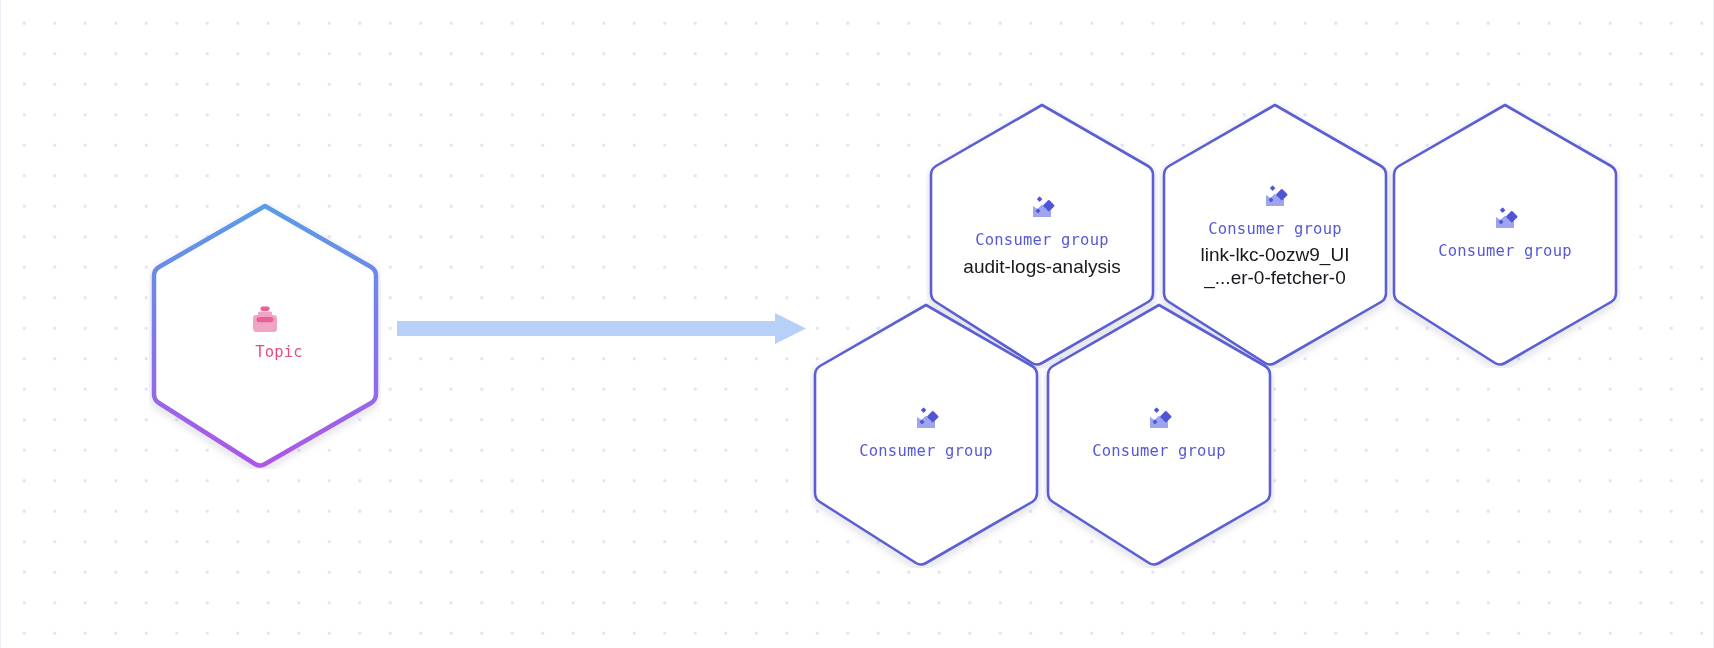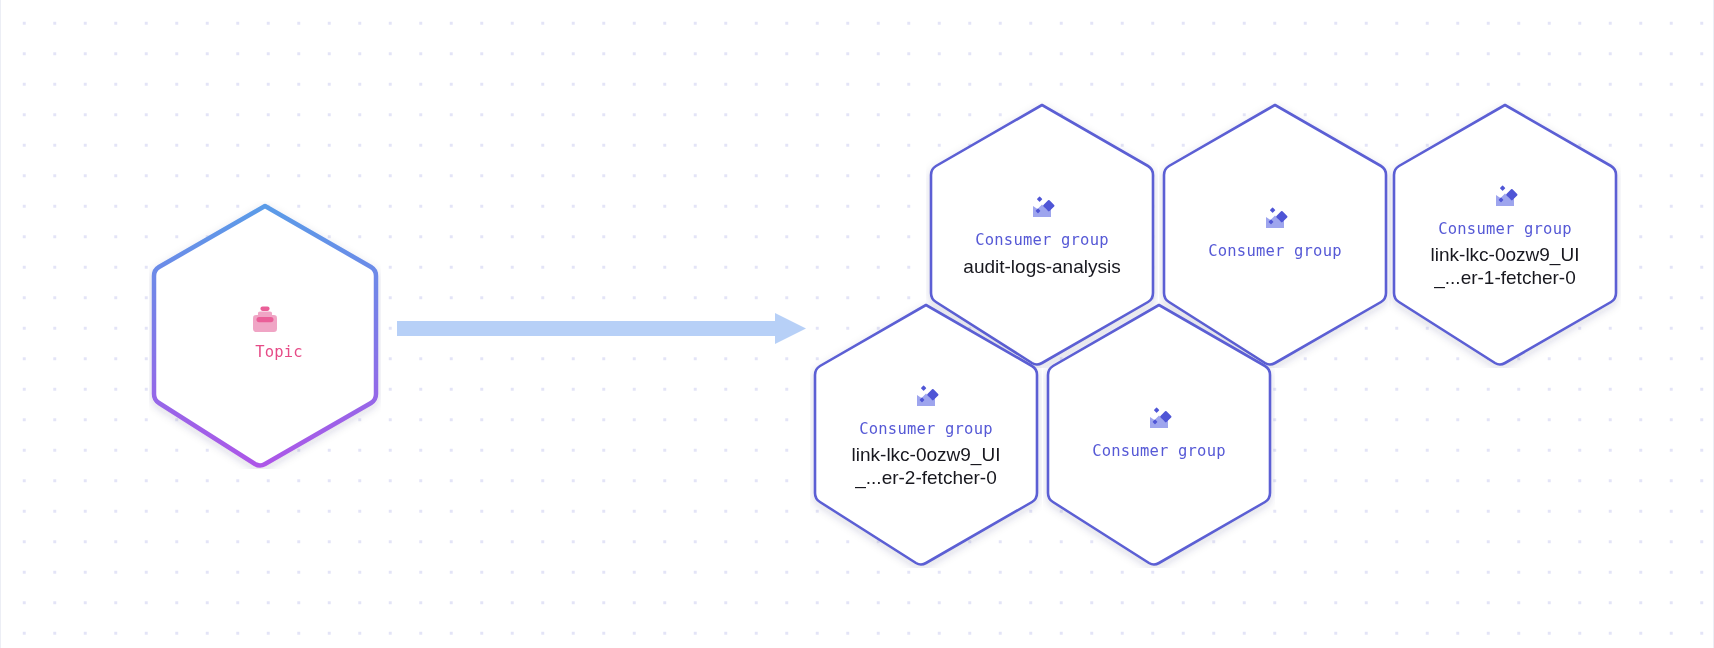--- a/index.html
+++ b/index.html
@@ -180,20 +180,21 @@
       <span class="node-icon">
         <svg viewBox="0 0 34 34">
           <path d="M8 16 L8 27 L26 27 L26 16 L21.5 19.5 L17 14.5 L12.5 19 Z" fill="#9ea5ee"></path>
           <rect x="8" y="24" width="18" height="3" fill="#9ea5ee"></rect>
           <rect x="19.5" y="11.4" width="8.6" height="8.6" rx="1" transform="rotate(45 23.8 15.7)" fill="#4f55d6"></rect>
           <rect x="12.6" y="7.2" width="4.0" height="4.0" rx="0.6" transform="rotate(45 14.6 9.2)" fill="#4f55d6"></rect>
           <rect x="11.2" y="19.1" width="3.6" height="3.6" rx="0.6" transform="rotate(45 13 20.9)" fill="#4f55d6"></rect>
         </svg>
       </span>
       <div class="node-kind">Consumer group</div>
+      <div class="node-title">link-lkc-0ozw9_UI_...er-0-fetcher-0</div>
     </div>
   </div>
 
   <div class="node consumer" style="left:1388px; top:100px;">
     <div class="hex-shell">
       <svg viewBox="0 0 232 268" preserveAspectRatio="none">
         <defs>
           <filter id="cgShadow2" x="-25%" y="-25%" width="150%" height="150%">
             <feDropShadow dx="0" dy="3" stdDeviation="4" flood-color="#2a2a55" flood-opacity="0.16"></feDropShadow>
           </filter>
@@ -205,21 +206,20 @@
       <span class="node-icon">
         <svg viewBox="0 0 34 34">
           <path d="M8 16 L8 27 L26 27 L26 16 L21.5 19.5 L17 14.5 L12.5 19 Z" fill="#9ea5ee"></path>
           <rect x="8" y="24" width="18" height="3" fill="#9ea5ee"></rect>
           <rect x="19.5" y="11.4" width="8.6" height="8.6" rx="1" transform="rotate(45 23.8 15.7)" fill="#4f55d6"></rect>
           <rect x="12.6" y="7.2" width="4.0" height="4.0" rx="0.6" transform="rotate(45 14.6 9.2)" fill="#4f55d6"></rect>
           <rect x="11.2" y="19.1" width="3.6" height="3.6" rx="0.6" transform="rotate(45 13 20.9)" fill="#4f55d6"></rect>
         </svg>
       </span>
       <div class="node-kind">Consumer group</div>
-      <div class="node-title">link-lkc-0ozw9_UI_...er-1-fetcher-0</div>
     </div>
   </div>
 
   <div class="node consumer" style="left:809px; top:300px;">
     <div class="hex-shell">
       <svg viewBox="0 0 232 268" preserveAspectRatio="none">
         <defs>
           <filter id="cgShadow3" x="-25%" y="-25%" width="150%" height="150%">
             <feDropShadow dx="0" dy="3" stdDeviation="4" flood-color="#2a2a55" flood-opacity="0.16"></feDropShadow>
           </filter>
@@ -231,21 +231,20 @@
       <span class="node-icon">
         <svg viewBox="0 0 34 34">
           <path d="M8 16 L8 27 L26 27 L26 16 L21.5 19.5 L17 14.5 L12.5 19 Z" fill="#9ea5ee"></path>
           <rect x="8" y="24" width="18" height="3" fill="#9ea5ee"></rect>
           <rect x="19.5" y="11.4" width="8.6" height="8.6" rx="1" transform="rotate(45 23.8 15.7)" fill="#4f55d6"></rect>
           <rect x="12.6" y="7.2" width="4.0" height="4.0" rx="0.6" transform="rotate(45 14.6 9.2)" fill="#4f55d6"></rect>
           <rect x="11.2" y="19.1" width="3.6" height="3.6" rx="0.6" transform="rotate(45 13 20.9)" fill="#4f55d6"></rect>
         </svg>
       </span>
       <div class="node-kind">Consumer group</div>
-      <div class="node-title">link-lkc-0ozw9_UI_...er-2-fetcher-0</div>
     </div>
   </div>
 
   <div class="node consumer" style="left:1042px; top:300px;">
     <div class="hex-shell">
       <svg viewBox="0 0 232 268" preserveAspectRatio="none">
         <defs>
           <filter id="cgShadow4" x="-25%" y="-25%" width="150%" height="150%">
             <feDropShadow dx="0" dy="3" stdDeviation="4" flood-color="#2a2a55" flood-opacity="0.16"></feDropShadow>
           </filter>

